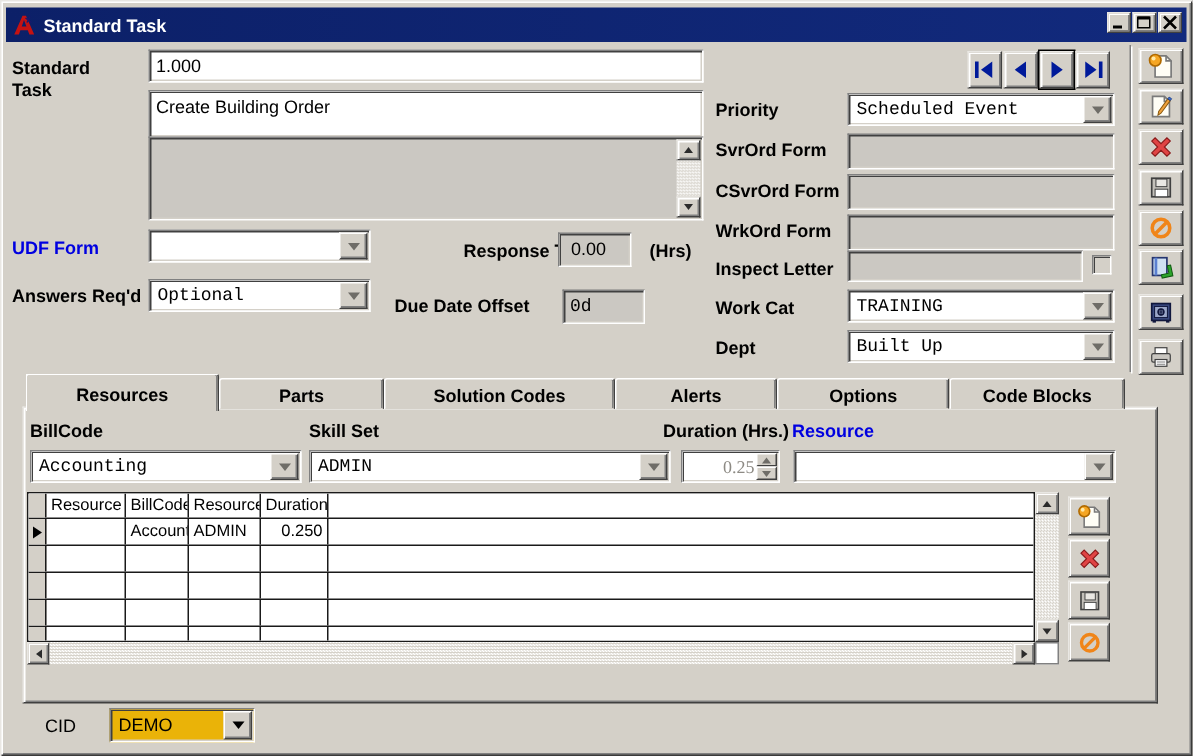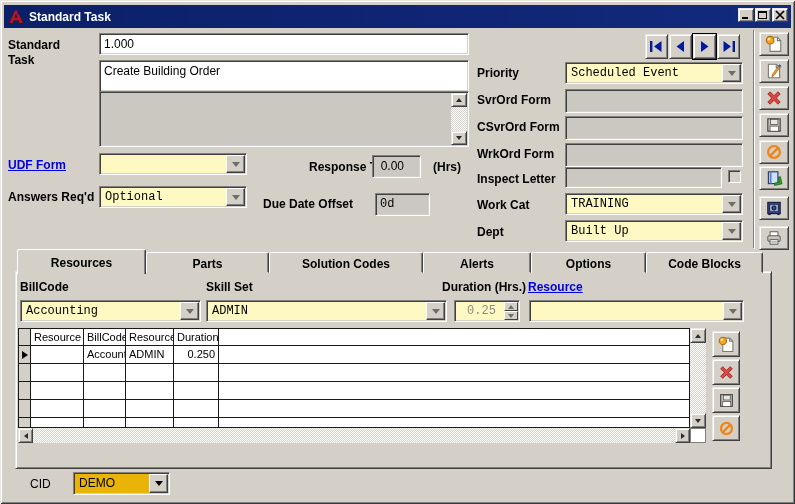--- a/index.html
+++ b/index.html
@@ -13,44 +13,44 @@
   .sunk{border:1px solid;border-color:#808080 #fff #fff #808080;box-shadow:inset 1px 1px 0 #404040, inset -1px -1px 0 #d4d0c8;}
   .btn3d{background:#d4d0c8;border:1px solid;border-color:#e9e7e3 #404040 #404040 #e9e7e3;box-shadow:inset 1px 1px 0 #fff, inset -1px -1px 0 #808080;box-sizing:border-box;}
   .titlebar{left:4px;top:5px;width:787px;height:23px;background:linear-gradient(90deg,#0c2068,#122a7d);display:flex;align-items:center;padding-left:4px;box-sizing:border-box;}
   .titlebar .ttext{color:#fff;font:bold 12px "Liberation Sans",sans-serif;margin-left:5px;}
   .winbtn{position:absolute;top:8px;width:16px;height:14px;display:flex;align-items:center;justify-content:center;}
   .field{position:absolute;box-sizing:border-box;background:#fff;font:12px "Liberation Sans",sans-serif;color:#000;
     border:1px solid;border-color:#808080 #fff #fff #808080;box-shadow:inset 1px 1px 0 #404040, inset -1px -1px 0 #d4d0c8;
     padding:3px 4px 0 4px;white-space:nowrap;overflow:hidden;}
   .gray{background:#cbc8c2;}
   .mono{font:12px "Liberation Mono",monospace;}
-  .combo{position:absolute;box-sizing:border-box;background:#fef9c3;border:1px solid;border-color:#808080 #fff #fff #808080;
+  .combo{position:absolute;box-sizing:border-box;background:#ffffff;border:1px solid;border-color:#808080 #fff #fff #808080;
     box-shadow:inset 1px 1px 0 #404040, inset -1px -1px 0 #d4d0c8;display:flex;}
   .combo.white{background:#eab308;}
   .combo .ctext{flex:1;font:12px "Liberation Mono",monospace;padding:3px 0 0 5px;white-space:nowrap;overflow:hidden;}
   .combo.white .ctext{font:12px "Liberation Sans",sans-serif;}
   .combo .cbtn{width:17px;margin:1px;background:#d4d0c8;border:1px solid;border-color:#fff #404040 #404040 #fff;
     box-shadow:inset -1px -1px 0 #808080;display:flex;align-items:center;justify-content:center;}
   .tri-down{width:0;height:0;border-left:4px solid transparent;border-right:4px solid transparent;border-top:5px solid #000;}
   .tri-down.dis{border-top-color:#6f6d68;}
-  .link{color:#0000e0;text-decoration:underline;cursor:pointer;}
+  .link{color:#0000e0;cursor:pointer;}
   
   .tbtn{position:absolute;left:759px;width:30px;height:24px;display:flex;align-items:center;justify-content:center;}
   .gbtn{position:absolute;left:712px;width:28px;height:26px;display:flex;align-items:center;justify-content:center;}
   .navbtn{position:absolute;top:34px;width:23px;height:25px;display:flex;align-items:center;justify-content:center;}
   .navbtn.focus{outline:1px solid #000;outline-offset:0px;}
   
   #tab-panel{position:absolute;left:15px;top:271px;width:757px;height:198px;background:#d4d0c8;
     border:1px solid;border-color:#e9e7e3 #404040 #404040 #e9e7e3;box-shadow:inset 1px 1px 0 #fff, inset -1px -1px 0 #808080;box-sizing:border-box;}
   #tab-strip{position:absolute;left:17px;top:248px;height:25px;display:flex;align-items:flex-end;z-index:3;}
   .tab{box-sizing:border-box;height:21px;background:#d4d0c8;border:1px solid;border-color:#fff #404040 transparent #fff;
     box-shadow:inset -1px 0 0 #808080;border-top-left-radius:2px;border-top-right-radius:2px;
     font:bold 12px "Liberation Sans",sans-serif;text-align:center;padding-top:4px;color:#000;}
   .tab.active{height:25px;padding-top:6px;border-bottom:none;margin-bottom:-1px;}
-  .tab:nth-child(1){width:129px;}.tab:nth-child(2){width:123px;}.tab:nth-child(3){width:154px;}
+  .tab:nth-child(1){width:129px;}.tab:nth-child(2){width:110px;}.tab:nth-child(3){width:154px;}
   .tab:nth-child(4){width:108px;}.tab:nth-child(5){width:115px;}.tab:nth-child(6){width:117px;}
   
   #grid{position:absolute;left:18px;top:328px;width:672px;height:100px;background:#fff;border:1px solid #1a1a1a;box-sizing:border-box;overflow:hidden;font:11px "Liberation Sans",sans-serif;}
   .grow{display:flex;height:18px;border-bottom:1px solid #1a1a1a;box-sizing:border-box;background:#fff;}
   .grow.head{height:17px;}
   .gcell{box-sizing:border-box;border-right:1px solid #1a1a1a;padding:2px 2px 0 3px;white-space:nowrap;overflow:hidden;}
   .gcell.sel{width:12px;background:#d4d0c8;padding:0;display:flex;align-items:center;justify-content:center;}
   .gcell.c0{width:53px;}.gcell.c1{width:42px;}.gcell.c2{width:48px;}.gcell.c3{width:45px;}
   .gcell.num{text-align:right;padding-right:3px;}
   .gcell.fill{flex:1;border-right:none;}
@@ -281,21 +281,21 @@
         <div class="tri-down dis"></div>
       </div>
   </div>
   <div class="combo" style="left:206px;top:300px;width:241px;height:22px;">
     <div class="ctext">ADMIN</div>
     <div class="cbtn">
         <div class="tri-down dis"></div>
       </div>
   </div>
   <div class="combo" style="left:454px;top:300px;width:66px;height:22px;">
-    <div class="ctext" style="text-align:center;color:#8d8a84;font-family:Liberation Mono, monospace;">0.25</div>
+    <div class="ctext" style="text-align:right;color:#8d8a84;font-family:Liberation Serif, serif;">0.25</div>
     <div class="spin">
       <div>
           <div class="tri-up-s" style="border-bottom-color:#6f6d68;"></div>
         </div>
       <div>
           <div class="tri-dn-s" style="border-top-color:#6f6d68;"></div>
         </div>
     </div>
   </div>
   <div class="combo" style="left:529px;top:300px;width:215px;height:22px;">

